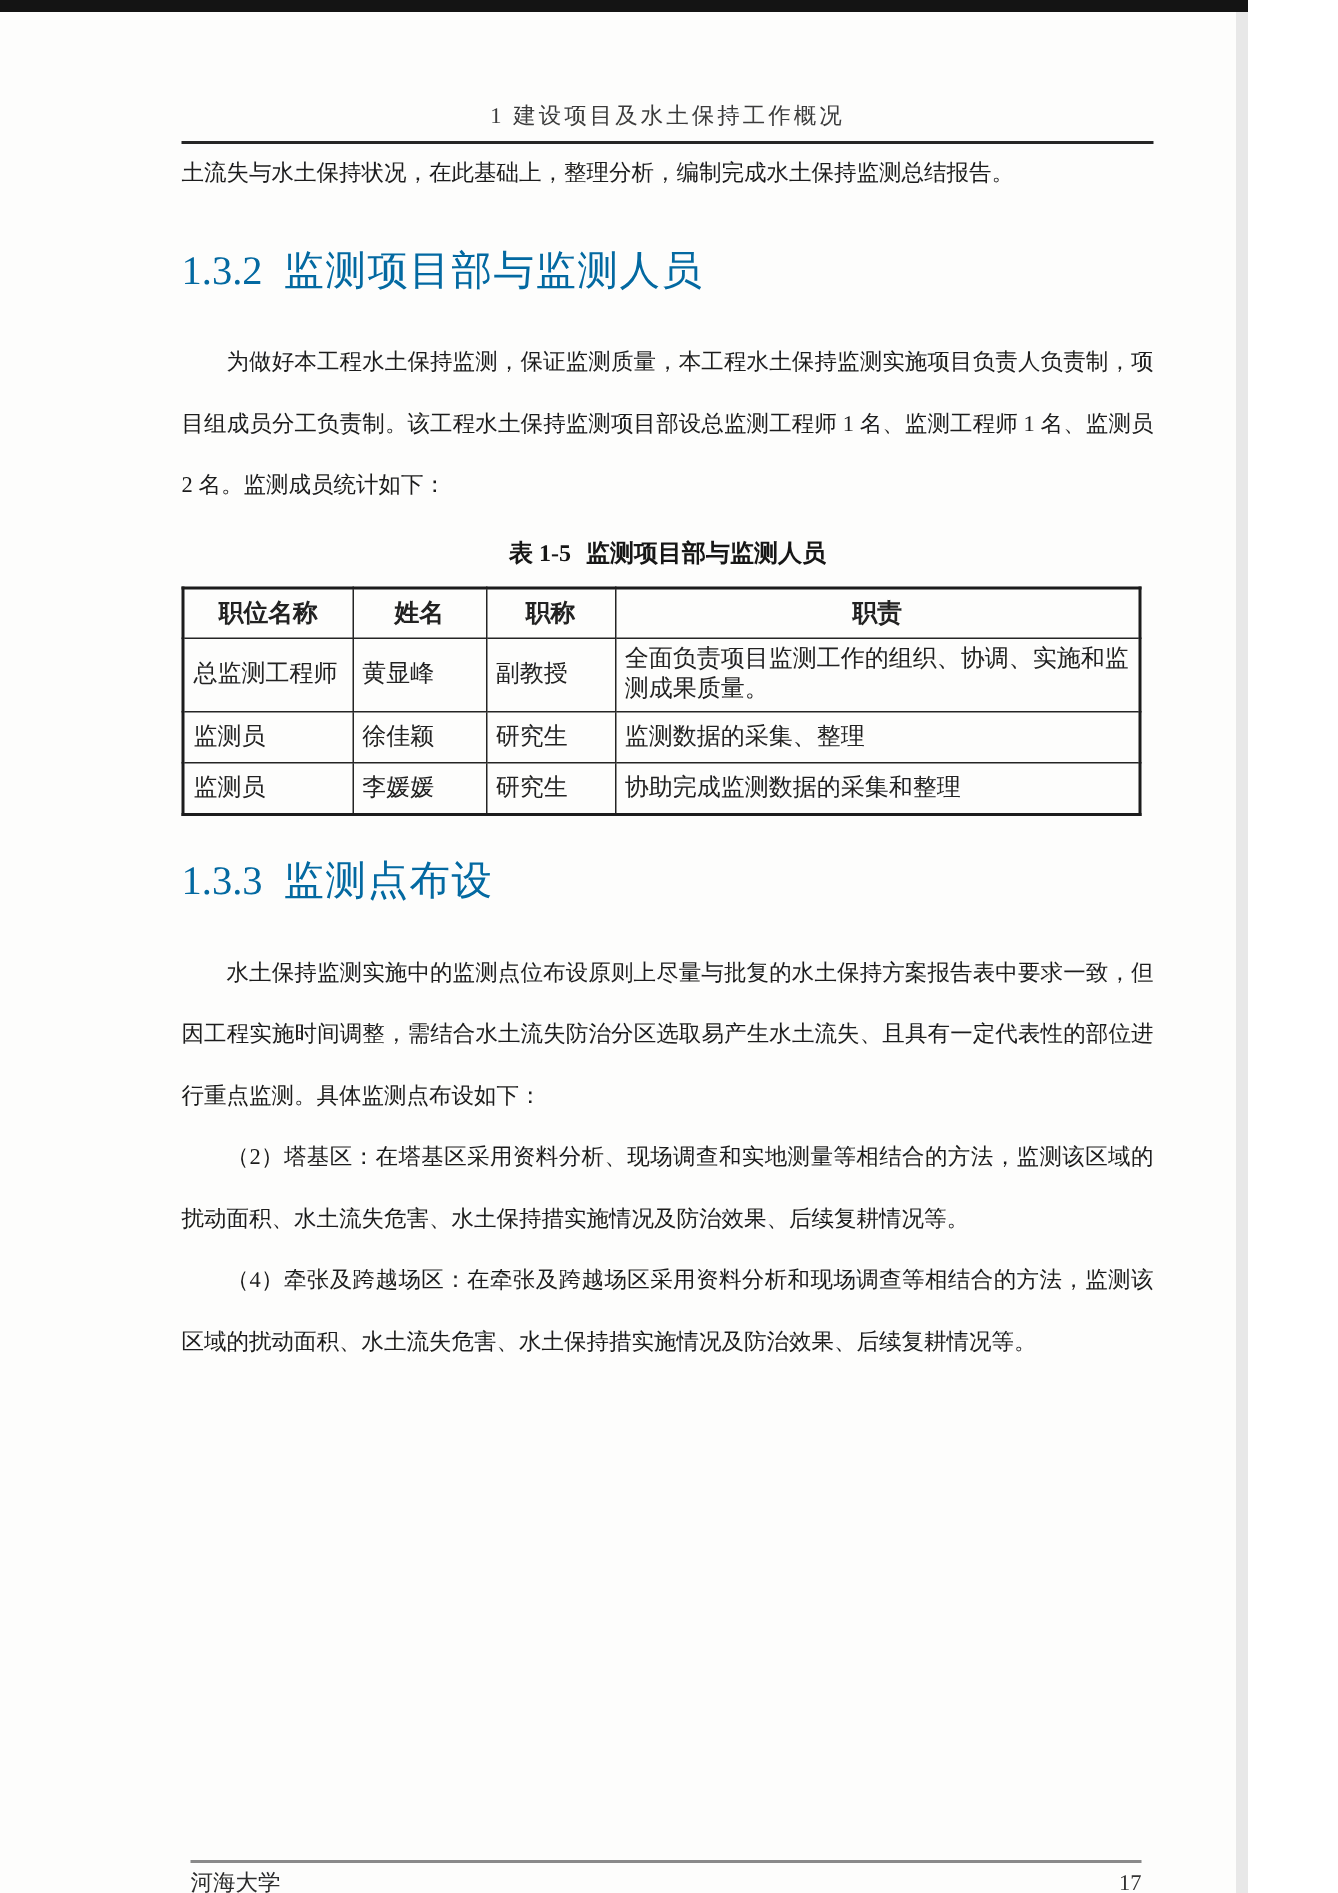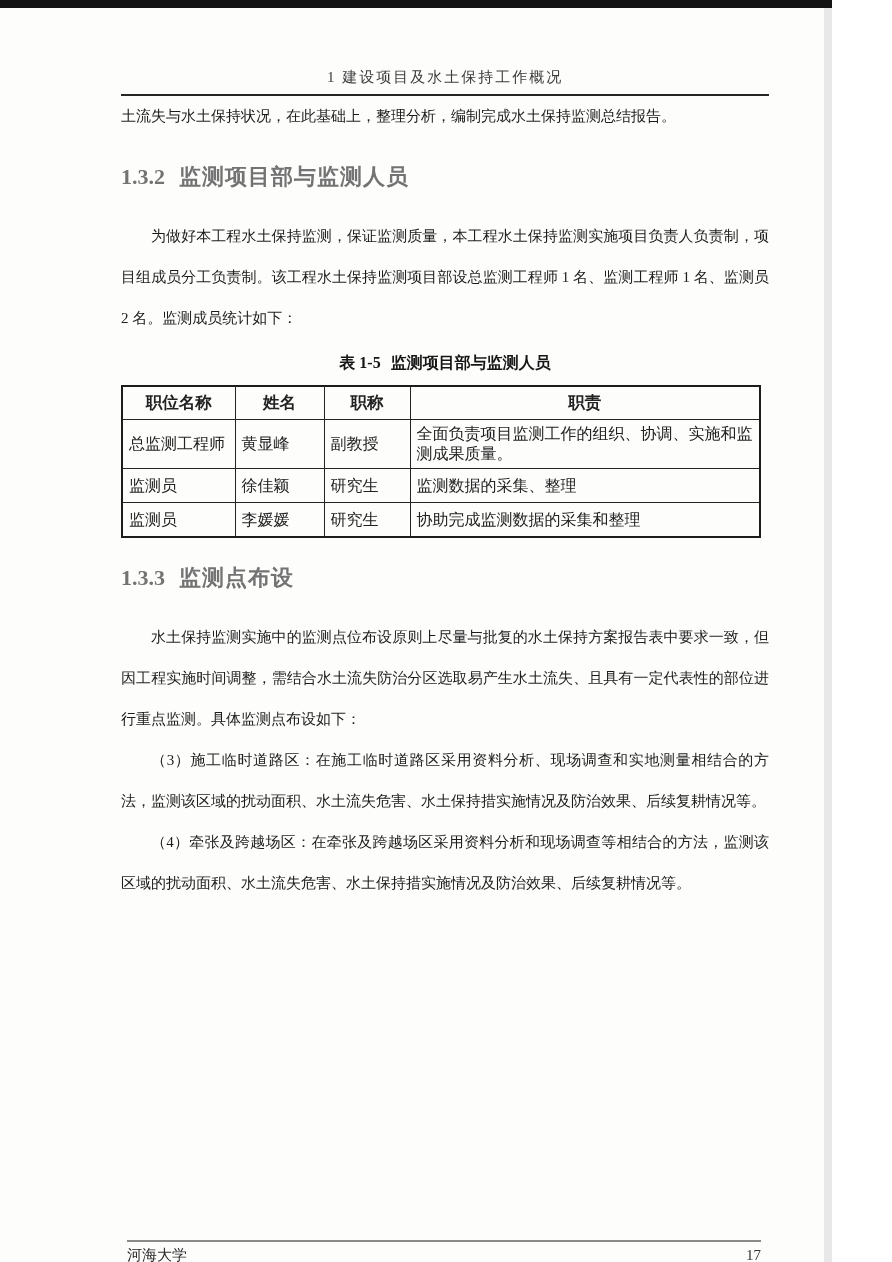--- a/index.html
+++ b/index.html
@@ -53,23 +53,23 @@
     font-size: 15px;
     line-height: 41px;
     text-align: justify;
     text-indent: 2em;
     color: #1c1c1c;
   }
   p.no-indent { text-indent: 0; }
   .intro { margin-top: 12px; }
   h2.section-heading {
     margin: 25px 0 24px 0;
-    font-size: 22px;
-    font-weight: bold;
-    color: #737373;
+    font-size: 27px;
+    font-weight: normal;
+    color: #0369a1;
     letter-spacing: 1px;
   }
   h2.section-heading .num { margin-right: 14px; letter-spacing: 0; }
   .table-caption {
     margin: 14px 0 11px 0;
     text-align: center;
     font-size: 16px;
     font-weight: bold;
     color: #161616;
   }
@@ -190,21 +190,21 @@
           <td>协助完成监测数据的采集和整理</td>
         </tr>
       </tbody>
     </table>
 
     <div class="sec133-block">
       <h2 class="section-heading">
         <span class="num">1.3.3</span><span>监测点布设</span>
       </h2>
       <p class="body-par">水土保持监测实施中的监测点位布设原则上尽量与批复的水土保持方案报告表中要求一致，但因工程实施时间调整，需结合水土流失防治分区选取易产生水土流失、且具有一定代表性的部位进行重点监测。具体监测点布设如下：</p>
-      <p class="body-par">（3）施工临时道路区：在施工临时道路区采用资料分析、现场调查和实地测量相结合的方法，监测该区域的扰动面积、水土流失危害、水土保持措实施情况及防治效果、后续复耕情况等。</p>
+      <p class="body-par">（2）塔基区：在塔基区采用资料分析、现场调查和实地测量等相结合的方法，监测该区域的扰动面积、水土流失危害、水土保持措实施情况及防治效果、后续复耕情况等。</p>
       <p class="body-par">（4）牵张及跨越场区：在牵张及跨越场区采用资料分析和现场调查等相结合的方法，监测该区域的扰动面积、水土流失危害、水土保持措实施情况及防治效果、后续复耕情况等。</p>
 
     </div>
 
   </div>
 
   <div class="footer">
     <div class="footer-rule"></div>
     <div class="footer-row">
       <span class="footer-inst">河海大学</span>

